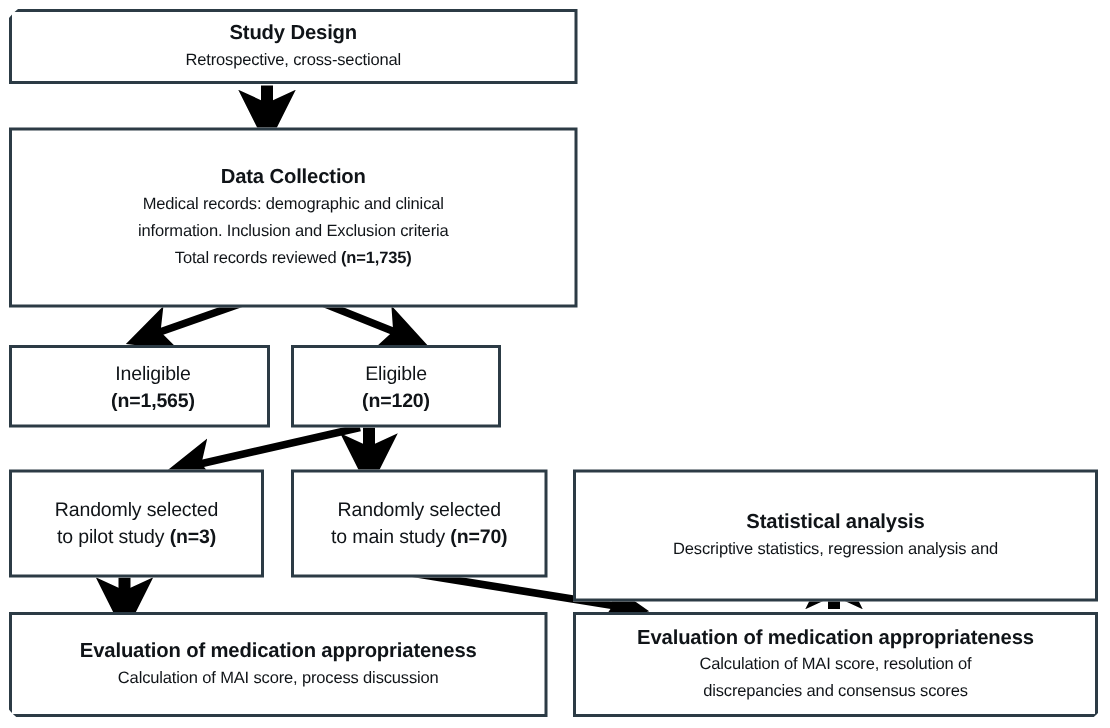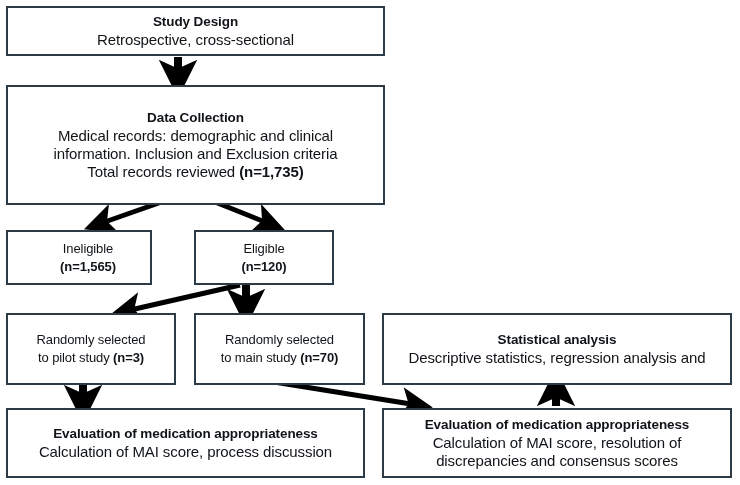--- a/index.html
+++ b/index.html
@@ -7,20 +7,21 @@
     padding: 0;
     background: #ffffff;
   }
   #canvas {
     position: relative;
     width: 740px;
     height: 485px;
     background: #ffffff;
     font-family: "Liberation Sans", sans-serif;
     overflow: hidden;
+    border-radius: 30px;
   }
   .node {
     position: absolute;
     box-sizing: border-box;
     border: 2px solid #2c3b45;
     background: #ffffff;
     display: flex;
     flex-direction: column;
     align-items: center;
     justify-content: center;
@@ -28,21 +29,21 @@
     color: #101418;
     z-index: 2;
   }
   .node .title {
     font-weight: bold;
     font-size: 13.5px;
     line-height: 18px;
     letter-spacing: -0.1px;
   }
   .node .body {
-    font-size: 15px;
+    font-size: 11px;
     line-height: 18px;
     letter-spacing: -0.1px;
   }
   .node .body b { font-weight: bold; margin-top: 20px; }
   .node.plain .body { font-size: 13px; }
   svg.connectors {
     position: absolute;
     left: 0;
     top: 0;
     width: 740px;
@@ -104,41 +105,41 @@
     <div class="body">Retrospective, cross-sectional</div>
   </div>
 
   <div class="node" style="left:6px; top:85px; width:379px; height:120px;">
     <div class="title">Data Collection</div>
     <div class="body">Medical records: demographic and clinical</div>
     <div class="body">information. Inclusion and Exclusion criteria</div>
     <div class="body"><span>Total records reviewed </span><b>(n=1,735)</b></div>
   </div>
 
-  <div class="node plain" style="left:6px; top:230px; width:146px; height:55px;padding-left:18px;">
+  <div class="node plain" style="left:6px; top:230px; width:174px; height:55px;padding-left:18px;">
     <div class="body">Ineligible</div>
     <div class="body"><b>(n=1,565)</b></div>
   </div>
 
   <div class="node plain" style="left:194px; top:230px; width:140px; height:55px;">
     <div class="body">Eligible</div>
     <div class="body"><b>(n=120)</b></div>
   </div>
 
   <div class="node plain" style="left:6px; top:313px; width:170px; height:72px;">
     <div class="body">Randomly selected</div>
     <div class="body"><span>to pilot study </span><b>(n=3)</b></div>
   </div>
 
   <div class="node plain" style="left:194px; top:313px; width:171px; height:72px;">
     <div class="body">Randomly selected</div>
     <div class="body"><span>to main study </span><b>(n=70)</b></div>
   </div>
 
-  <div class="node" style="left:382px; top:313px; width:350px; height:72px;">
+  <div class="node" style="left:382px; top:313px; width:350px; height:88px;">
     <div class="title">Statistical analysis</div>
     <div class="body">Descriptive statistics, regression analysis and</div>
   </div>
 
   <div class="node" style="left:6px; top:408px; width:359px; height:70px;">
     <div class="title">Evaluation of medication appropriateness</div>
     <div class="body">Calculation of MAI score, process discussion</div>
   </div>
 
   <div class="node" style="left:382px; top:408px; width:350px; height:70px;">

